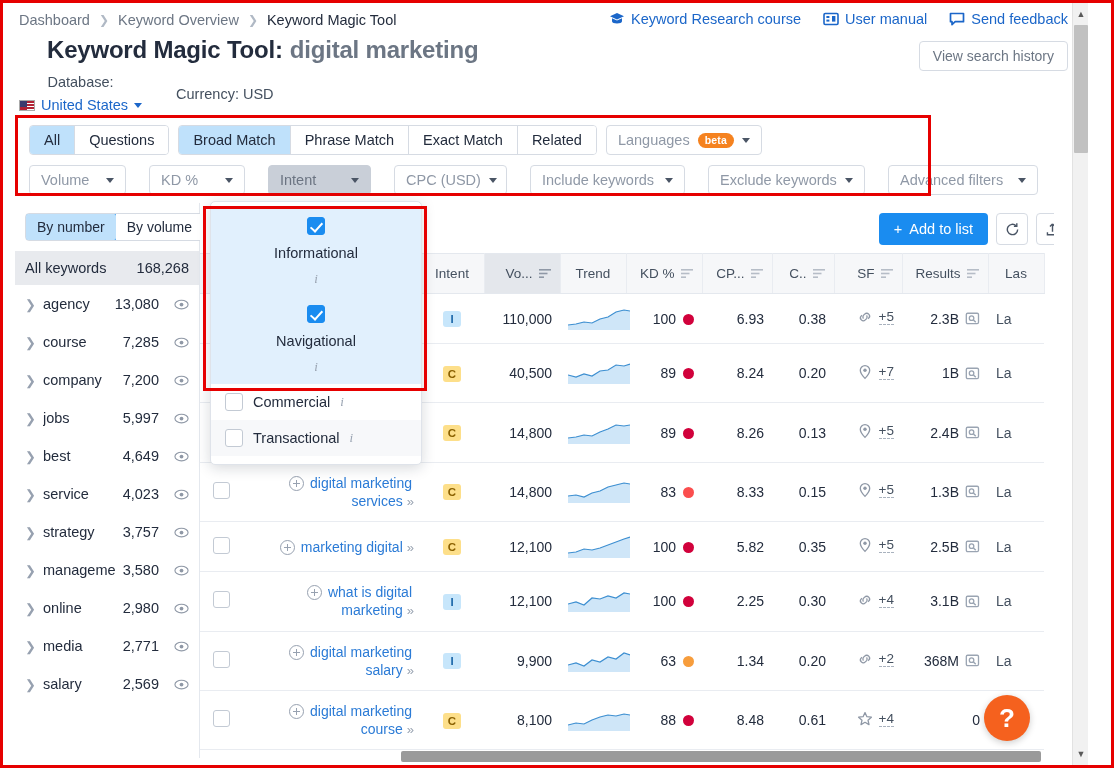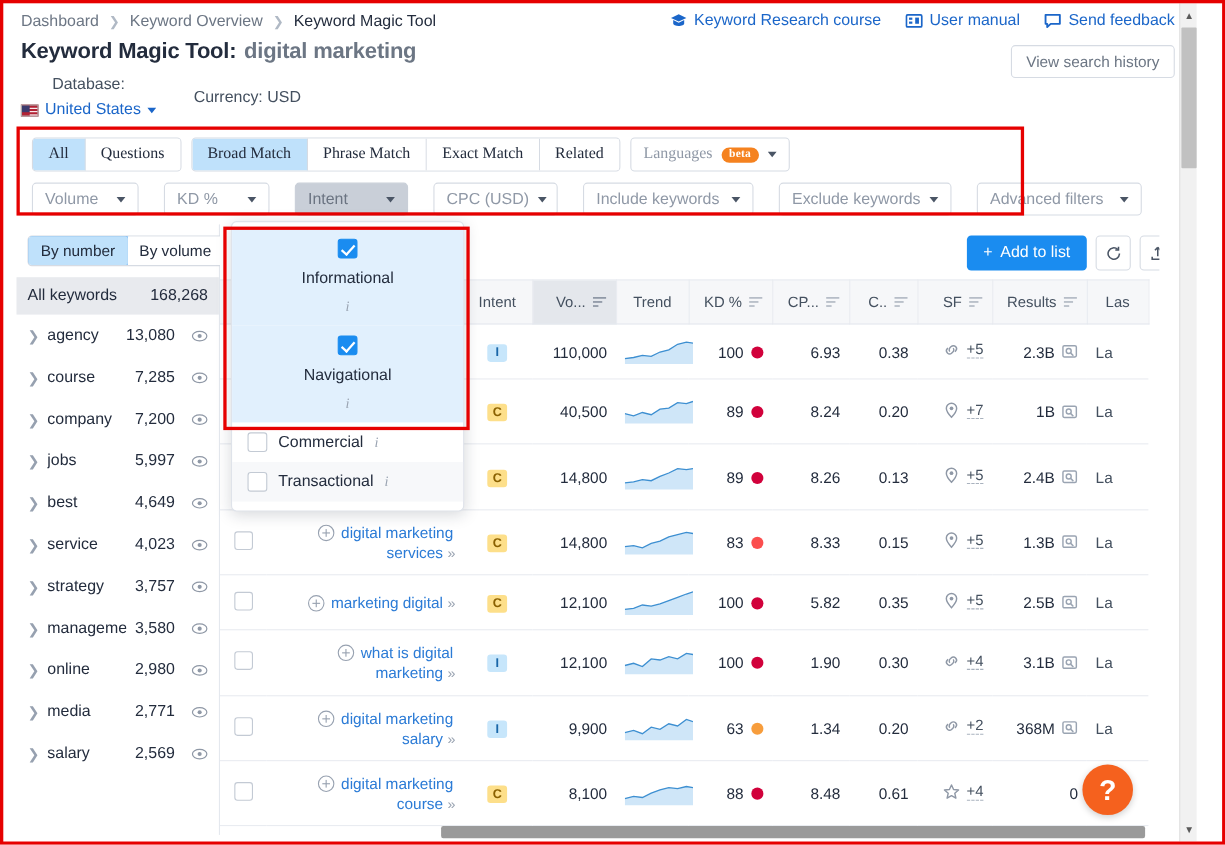--- a/index.html
+++ b/index.html
@@ -33,21 +33,21 @@
 
   .header-links {
     position: absolute; right: 20px; top: 8px;
     display: flex; align-items: center; gap: 22px;
     font-size: 14.5px; color: #1b66c9;
   }
   .header-link { display: flex; align-items: center; gap: 6px; cursor: pointer; white-space: nowrap; }
   .header-link svg { display:block; }
 
   .title-row { margin-top: 8px; display: flex; align-items: center; }
-  .page-title { font-size: 20px; font-weight: bold; color: #232c3d; letter-spacing: -0.2px;}
+  .page-title { font-size: 24px; font-weight: bold; color: #232c3d; letter-spacing: -0.2px; margin-left: 28px;}
   .page-title .kw { color: #6c7684; font-weight: bold; margin-left: 7px; }
 
   .view-history {
     position: absolute; right: 20px; top: 38px;
     border: 1px solid #d6dbe3; border-radius: 4px; background: #fff;
     padding: 6px 13px; font-size: 14px; color: #6c7684; cursor: pointer;
   }
 
   .db-row { margin-top: 10px; display: flex; align-items: center; gap: 34px; font-size: 14.5px; color: #44505f; }
   .db-row .db-label { color:#44505f; }
@@ -58,21 +58,21 @@
   .caret { width:0;height:0;border-left:4.5px solid transparent;border-right:4.5px solid transparent;border-top:5px solid currentColor; display:inline-block; }
 
   
   .filter-wrap { position: relative; margin: 4px 12px 0 12px; }
   .filter-red {
     position:absolute; left:0; top:0; width: 916px; height: 81px;
     border: 3px solid #e60000; pointer-events:none; z-index: 40;
   }
   .filters { padding: 10px 14px 8px 14px; }
 
-  .tabs-row { display: flex; align-items: center; gap: 9px; font-family: Liberation Serif, serif; }
+  .tabs-row { display: flex; align-items: center; gap: 9px; }
   .seg { display: inline-flex; border: 1px solid #d6dbe3; border-radius: 4px; overflow: hidden; background:#fff; }
   .seg .opt {
     padding: 6px 14px; font-size: 14.5px; color: #232c3d; cursor: pointer;
     border-right: 1px solid #d6dbe3; background: #fff; white-space: nowrap;
   }
   .seg .opt:last-child { border-right: none; }
   .seg .opt.active { background: #bfe1fb; }
 
   .pill {
     display: inline-flex; align-items: center; gap: 8px;
@@ -679,21 +679,21 @@
             <tr>
               <td style="text-align:center"><span class="cbox"></span></td>
               <td class="kw-cell"><span class="plus-circle"></span><span class="kw-link">what is digital marketing</span><span class="chev2">»</span></td>
               <td style="text-align:center"><span class="intent-badge intent-I">I</span></td>
               <td>12,100</td>
               <td style="text-align:center"><svg width="62" height="24" viewBox="0 0 62 22" style="vertical-align:middle">
                   <path d="M0,14 L8,12 L16,15 L24,8 L32,9 L40,6 L48,8 L56,3 L62,4 L62,22 L0,22 Z" fill="#cfe6f8"></path>
                   <path d="M0,14 L8,12 L16,15 L24,8 L32,9 L40,6 L48,8 L56,3 L62,4" fill="none" stroke="#3d8fd1" stroke-width="1.2"></path>
                 </svg></td>
               <td><span>100</span><span class="kd-dot" style="background:#d1013b"></span></td>
-              <td>1.90</td>
+              <td>2.25</td>
               <td>0.30</td>
               <td class="sf-cell"><span class="sf-inner">
                   <svg width="16" height="16" viewBox="0 0 16 16">
                     <path d="M6.4 9.6a2.8 2.8 0 0 1 0-3.2l1.3-1.3a2.8 2.8 0 0 1 4 4l-.6.6" fill="none" stroke="#8f98a6" stroke-width="1.3"></path>
                     <path d="M9.6 6.4a2.8 2.8 0 0 1 0 3.2l-1.3 1.3a2.8 2.8 0 0 1-4-4l.6-.6" fill="none" stroke="#8f98a6" stroke-width="1.3"></path>
                   </svg>
                   <span class="plus-n">+4</span>
                 </span></td>
               <td><span class="res-inner">
                   <span>3.1B</span>

